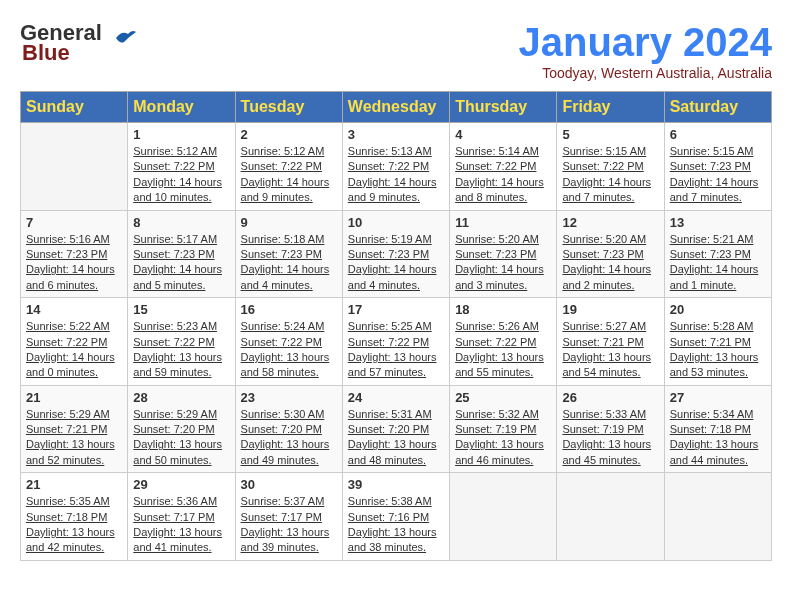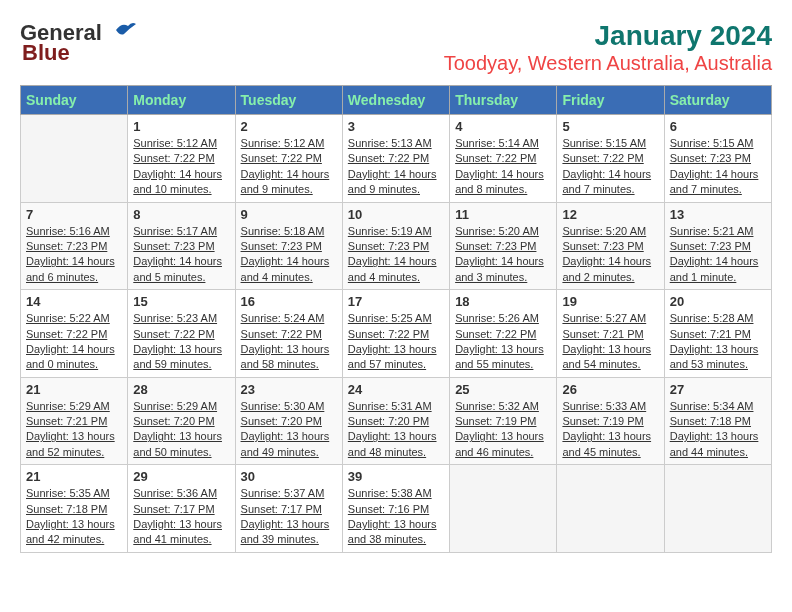--- a/index.html
+++ b/index.html
@@ -18,39 +18,39 @@
     }
     .logo {
       display: flex;
       flex-direction: column;
       align-items: flex-start;
     }
     .title-block {
       text-align: right;
     }
     .month-title {
-      font-size: 28px;
+      font-size: 40px;
       font-weight: bold;
-      color: #0f766e;
+      color: #3b82f6;
     }
     .location-title {
-      font-size: 20px;
-      color: #ef4444;
+      font-size: 14px;
+      color: #7f1d1d;
     }
     table {
       width: 100%;
       border-collapse: collapse;
       table-layout: fixed;
     }
     th {
       background-color: #3a6db5;
-      color: #86efac;
+      color: #fde047;
       text-align: left;
       padding: 6px 5px;
-      font-size: 14px;
+      font-size: 16px;
       border: 1px solid #aaa;
     }
     td {
       vertical-align: top;
       border: 1px solid #ccc;
       padding: 4px 5px;
       min-height: 80px;
       font-size: 11px;
       color: #333;
       background: #fff;
@@ -71,21 +71,21 @@
       text-decoration: underline;
     }
     tr:nth-child(even) td { background: #f9f9f9; }
     tr:nth-child(even) td.empty { background: #f0f0f0; }
   </style>
 </head>
 <body>
 
 <div class="header">
   <div class="logo">
-    <div style="display:flex; align-items:flex-start; gap:12px;">
+    <div style="display:flex; align-items:flex-end; gap:12px;">
       <span style="font-size:22px; font-weight:bold; color:#333;">General</span>
       <svg width="22" height="18" viewBox="0 0 22 18">
         <path d="M2,10 Q8,2 14,6 Q18,1 22,4 Q16,8 10,14 Q6,16 2,10Z" fill="#1a5ca8"></path>
       </svg>
     </div>
     <span style="font-size:22px; font-weight:bold; color:#7f1d1d; margin-top:-6px; padding-left:2px;">Blue</span>
   </div>
   <div class="title-block">
     <div class="month-title">January 2024</div>
     <div class="location-title">Toodyay, Western Australia, Australia</div>

